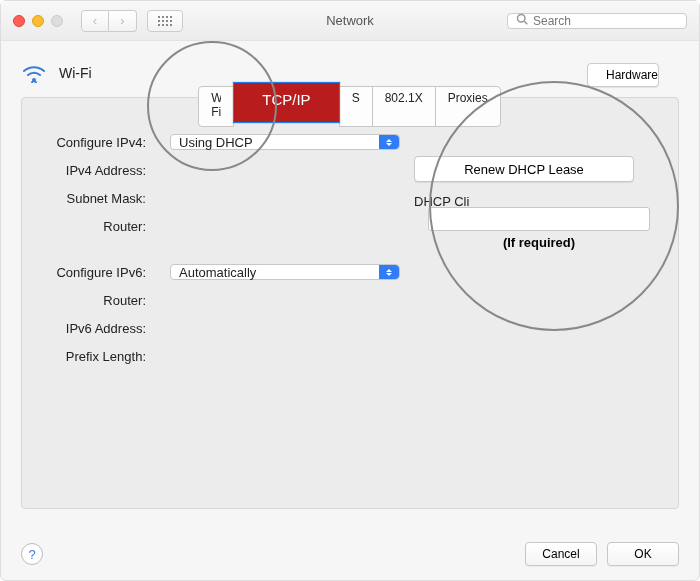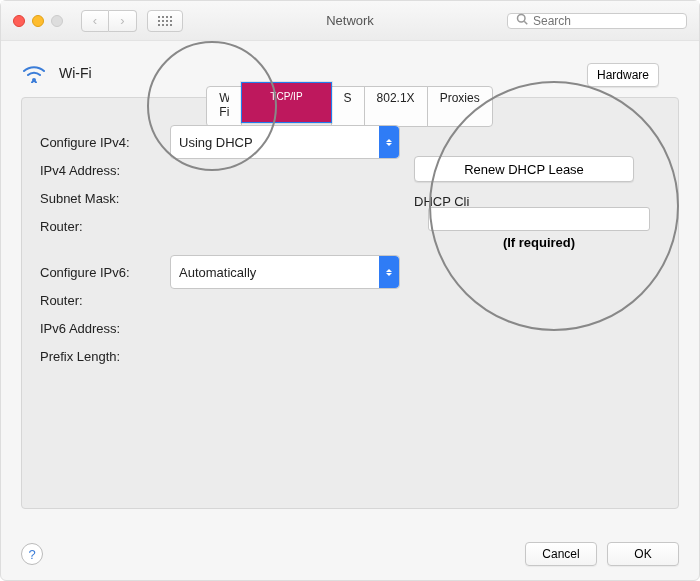--- a/index.html
+++ b/index.html
@@ -19,31 +19,31 @@
 .dots-grid { display:grid; grid-template-columns:repeat(4,2px); grid-template-rows:repeat(3,2px); gap:2px; }
 .dots-grid span { width:2px; height:2px; background:#888; }
 .title { position:absolute; left:0; right:0; text-align:center; font-size:13px; color:#555; pointer-events:none; }
 .search-wrap { margin-left:auto; margin-right:12px; display:flex; align-items:center; background:#fff; border:1px solid #ccc; border-radius:4px; height:16px; padding:0 8px; width:180px; }
 .search-icon { color:#999; font-size:12px; margin-right:5px; }
 .search-input { border:none; outline:none; font-size:12px; color:#666; width:100%; background:transparent; }
 .body { padding: 14px 20px 0 20px; }
 .wifi-row { display:flex; align-items:center; gap:12px; height:36px; margin-bottom:6px; }
 .wifi-icon svg { display:block; }
 .wifi-label { font-size:14px; color:#222; }
-.hw-btn { position:absolute; right:40px; top:62px; width:72px; height:24px; background:#fff; border:1px solid #ccc; border-radius:4px; box-shadow:0 1px 1px rgba(0,0,0,.08); font-size:12px; display:flex; align-items:center; justify-content:center; }
+.hw-btn { position:absolute; right:40px; top:62px; width:72px; height:24px; background:#fff; border:1px solid #ccc; border-radius:4px; box-shadow:0 1px 1px rgba(0,0,0,.08); font-size:12px; display:flex; align-items:center; justify-content:flex-end; }
 .panel { background:#ececec; border:1px solid #d6d6d6; border-radius:4px; margin-top:4px; height:412px; position:relative; }
 .tabs { position:absolute; top:-12px; left:0; right:0; display:flex; justify-content:center; }
 .tab { font-size:12px; padding:4px 12px; background:#fdfdfd; border:1px solid #c7c7c7; margin-left:-1px; color:#222; }
 .tab:first-child { border-radius:4px 0 0 4px; }
 .tab:last-child { border-radius:0 4px 4px 0; }
-.tab.active { background:#be185d; color:#fff; border-color:#1e7df0; font-weight:500; padding:8px 28px; font-size:10px; position:relative; top:-4px; box-shadow:0 0 0 1px rgba(0,0,0,.08); }
+.tab.active { background:#b91c1c; color:#fff; border-color:#1e7df0; font-weight:500; padding:8px 28px; font-size:15px; position:relative; top:-4px; box-shadow:0 0 0 1px rgba(0,0,0,.08); }
 .content { padding:30px 18px 0 18px; font-size:13px; color:#222; }
 .row { display:flex; align-items:center; height:28px; }
-.lbl { width:130px; padding-right:24px; }
-.select { position:relative; background:#fff; border:1px solid #c7c7c7; border-radius:4px; height:34px; display:flex; align-items:center; padding-left:8px; padding-right:24px; min-width:230px; }
+.lbl { width:130px; text-align:right; padding-right:24px; }
+.select { position:relative; background:#fff; border:1px solid #c7c7c7; border-radius:4px; height:16px; display:flex; align-items:center; padding-left:8px; padding-right:24px; min-width:230px; }
 .select .chev { position:absolute; right:0; top:0; bottom:0; width:20px; background:#2f7cf6; border-radius:0 4px 4px 0; display:flex; flex-direction:column; align-items:center; justify-content:center; gap:1px; }
 .select .chev::before, .select .chev::after { content:""; border-left:3px solid transparent; border-right:3px solid transparent; }
 .select .chev::before { border-bottom:3px solid #fff; }
 .select .chev::after { border-top:3px solid #fff; }
 .right-side { position:absolute; right:28px; top:58px; width:236px; }
 .renew-btn { width:220px; height:26px; background:#fff; border:1px solid #c7c7c7; border-radius:4px; box-shadow:0 1px 1px rgba(0,0,0,.08); font-size:13px; display:flex; align-items:center; justify-content:center; }
 .client-row { display:flex; align-items:center; margin-top:12px; }
 .client-lbl { font-size:13px; color:#222; }
 .client-input { margin-left:4px; width:222px; height:24px; background:#fff; border:1px solid #c7c7c7; border-radius:3px; }
 .if-req { text-align:center; font-size:13px; font-weight:600; margin-top:4px; width:222px; margin-left:14px; }

